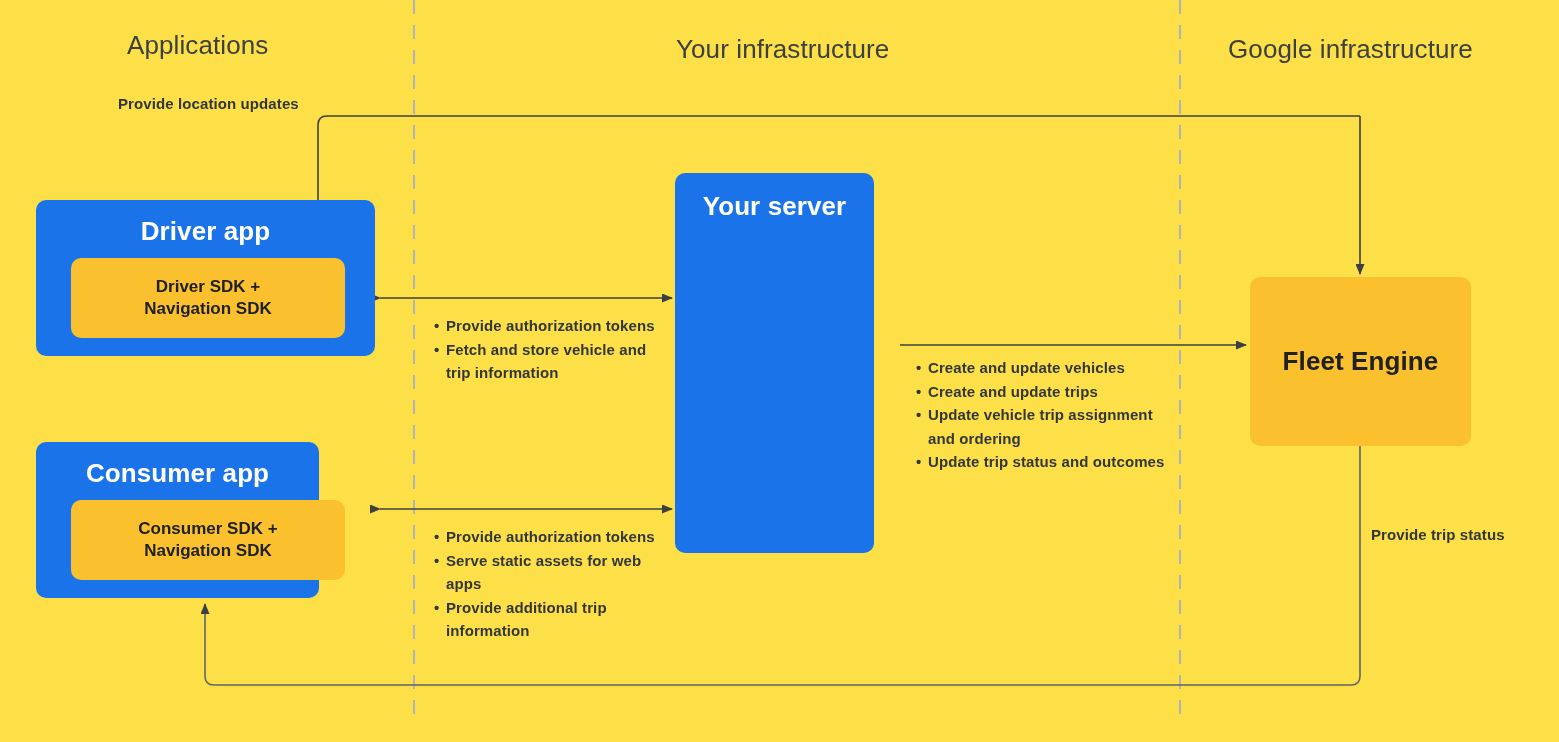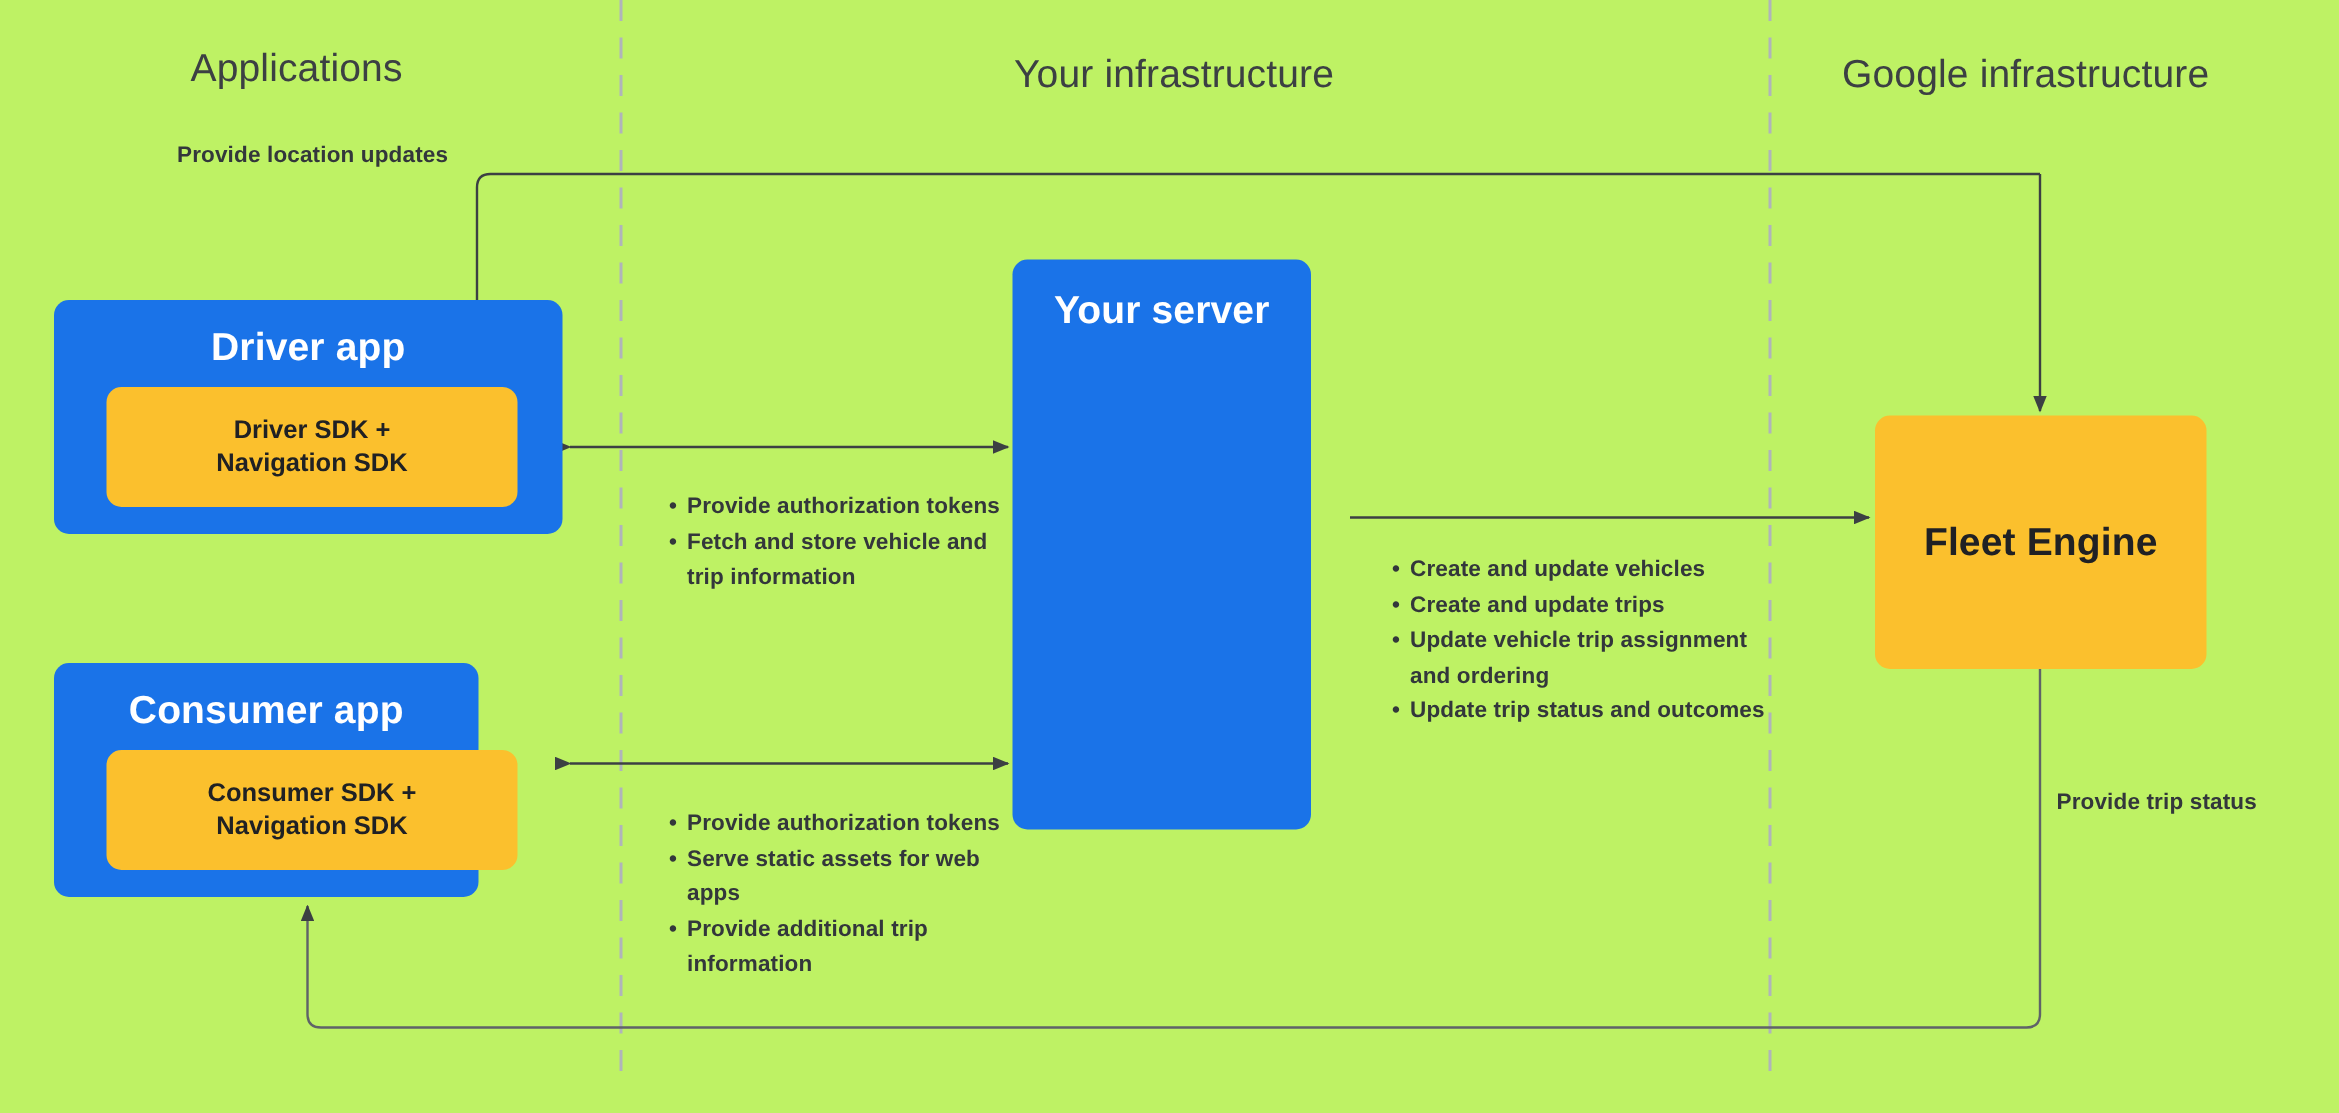--- a/index.html
+++ b/index.html
@@ -9,21 +9,21 @@
     background: #ffffff;
   }
   body {
     font-family: "Liberation Sans", sans-serif;
     -webkit-font-smoothing: antialiased;
   }
   #diagram {
     position: relative;
     width: 1559px;
     height: 742px;
-    background: #bef264;
+    background: #fde047;
     overflow: hidden;
   }
   #wires {
     position: absolute;
     left: 0;
     top: 0;
     width: 1559px;
     height: 742px;
     pointer-events: none;
   }
@@ -111,21 +111,21 @@
     color: #33373b;
     white-space: nowrap;
     letter-spacing: 0.1px;
   }
   .lbl-location-updates { left: 118px;  top: 95px; }
   .lbl-trip-status      { left: 1371px; top: 526px; }
 
   
   .bullet-list {
     position: absolute;
-    margin: 16px;
+    margin: 4px;
     padding: 0;
     list-style: none;
     font-size: 15px;
     font-weight: 700;
     color: #33373b;
     line-height: 1.57;
     letter-spacing: 0.1px;
   }
   .bullet-list li {
     position: relative;

